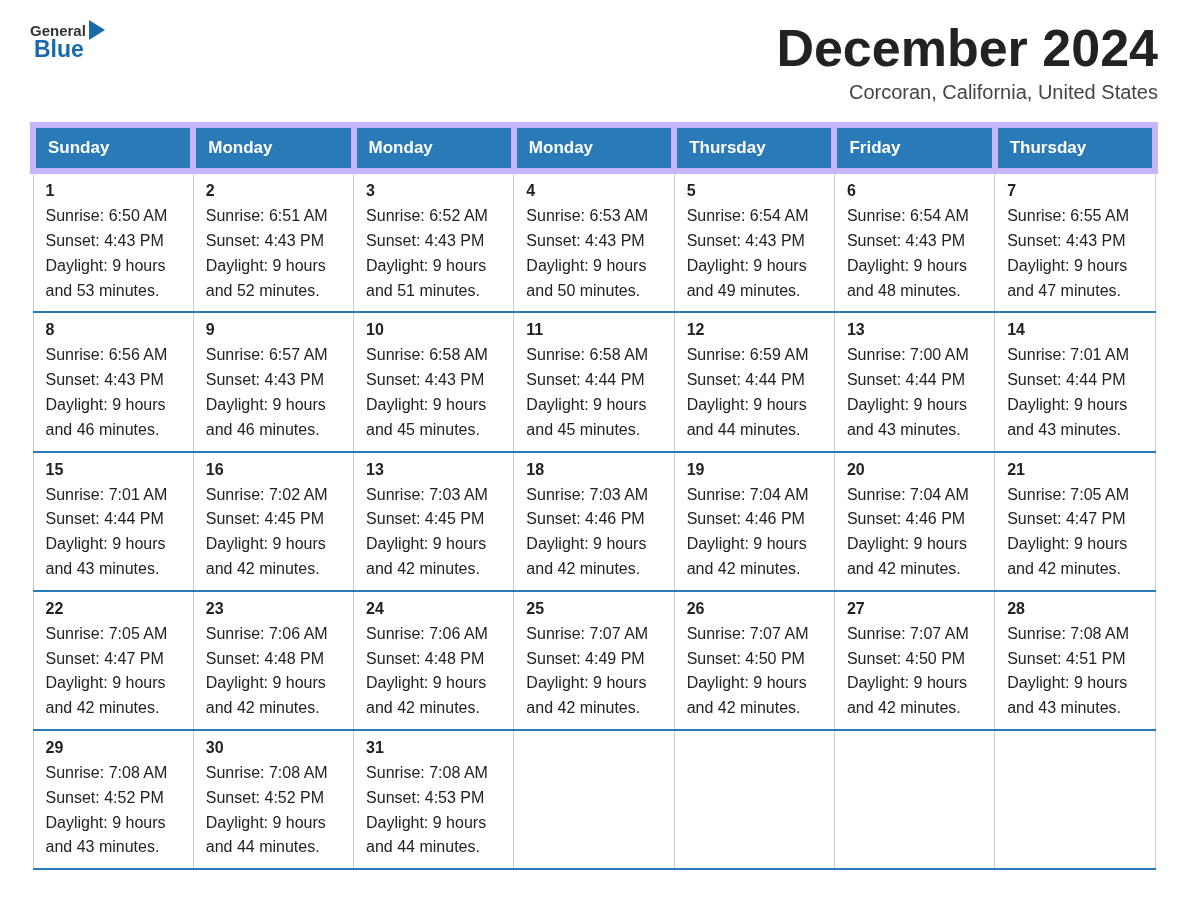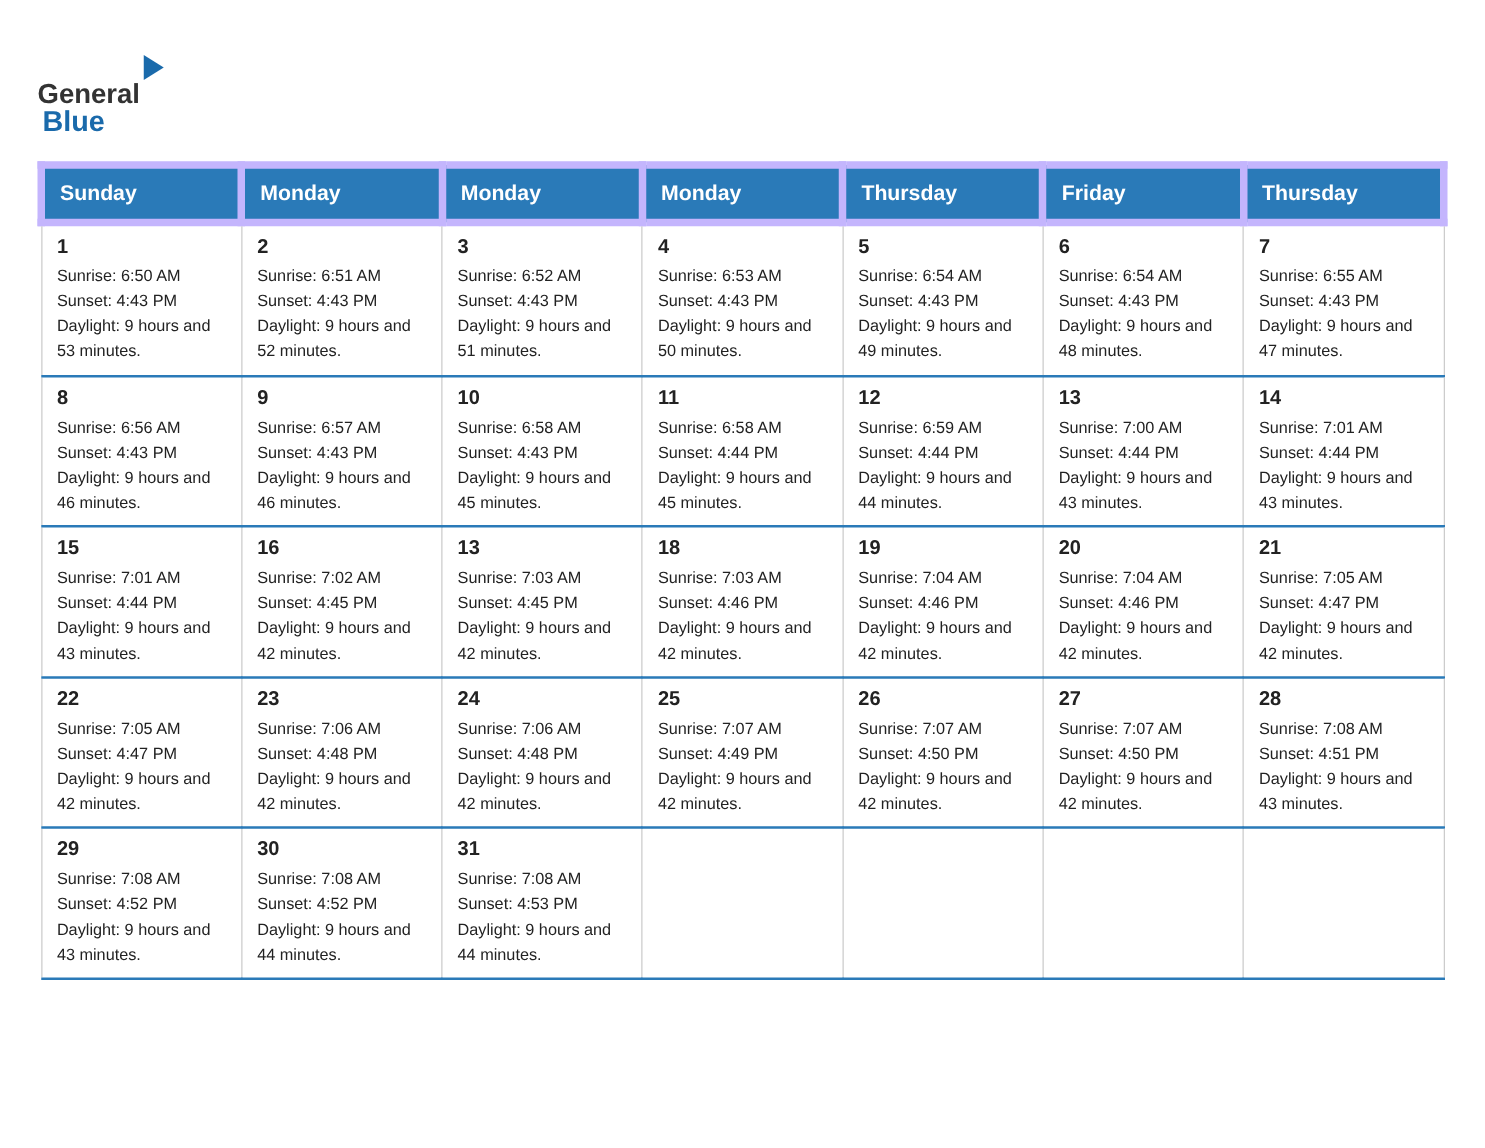--- a/index.html
+++ b/index.html
@@ -61,21 +61,21 @@
       border-right: none;
     }
     .day-number {
       font-size: 16px;
       font-weight: 600;
       display: block;
       margin-bottom: 4px;
       color: #222;
     }
     .day-info {
-      font-size: 13px;
+      font-size: 16px;
       line-height: 1.55;
       color: #222;
     }
     .empty-cell {
       background: #fff;
     }
     
     .logo-wrap {
       display: flex;
       flex-direction: column;
@@ -100,26 +100,30 @@
       border-left: 16px solid #1a6aab;
       margin-left: 3px;
     }
   </style>
 </head>
 <body>
 
 <div class="header">
   <div class="logo-wrap">
     <div class="logo-line1">
-      <span style="font-size:22px;font-weight:bold;color:#333;margin-top:42px;">General</span>
+      <span style="font-size:15px;font-weight:bold;color:#333;">General</span>
       <span class="triangle-right"></span>
     </div>
     <div class="logo-line2">
       <span style="font-size:23px;font-weight:bold;color:#1a6aab;padding-left:2px;">Blue</span>
     </div>
+  </div>
+  <div class="title-block">
+    <div class="month-title">December 2024</div>
+    <div class="location">Corcoran, California, United States</div>
   </div>
 </div>
 
 <table class="calendar-table">
   <thead>
     <tr>
       <th>Sunday</th>
       <th>Monday</th>
       <th>Monday</th>
       <th>Monday</th>

